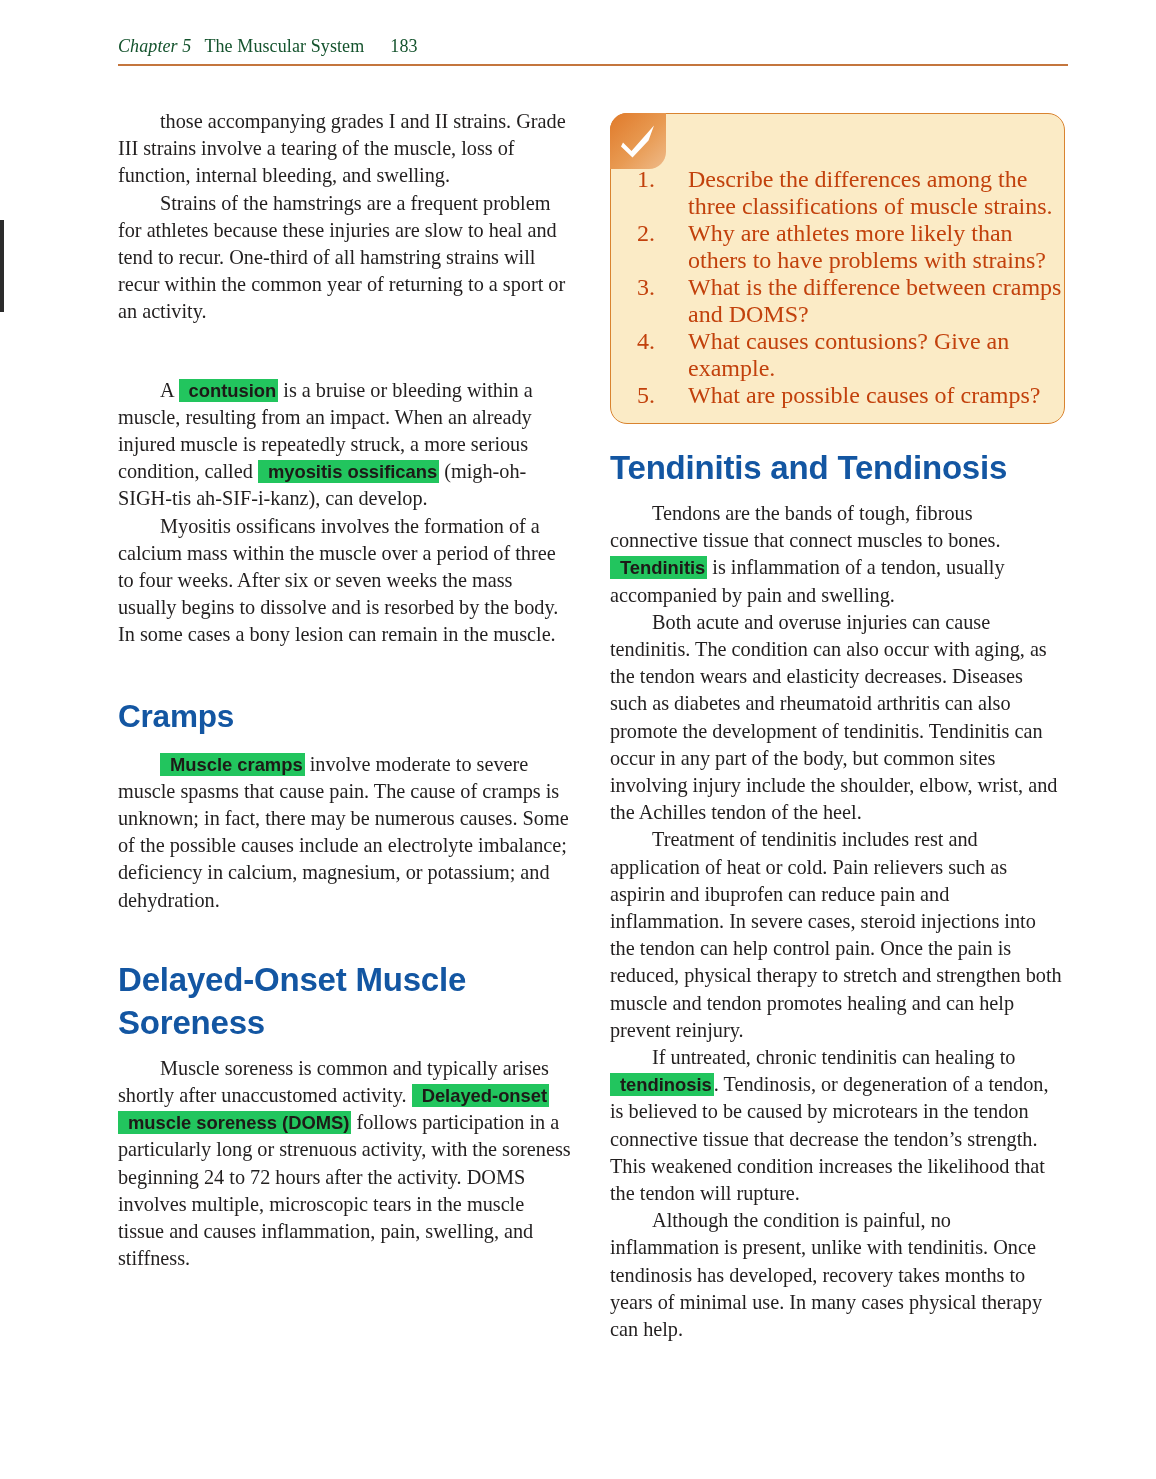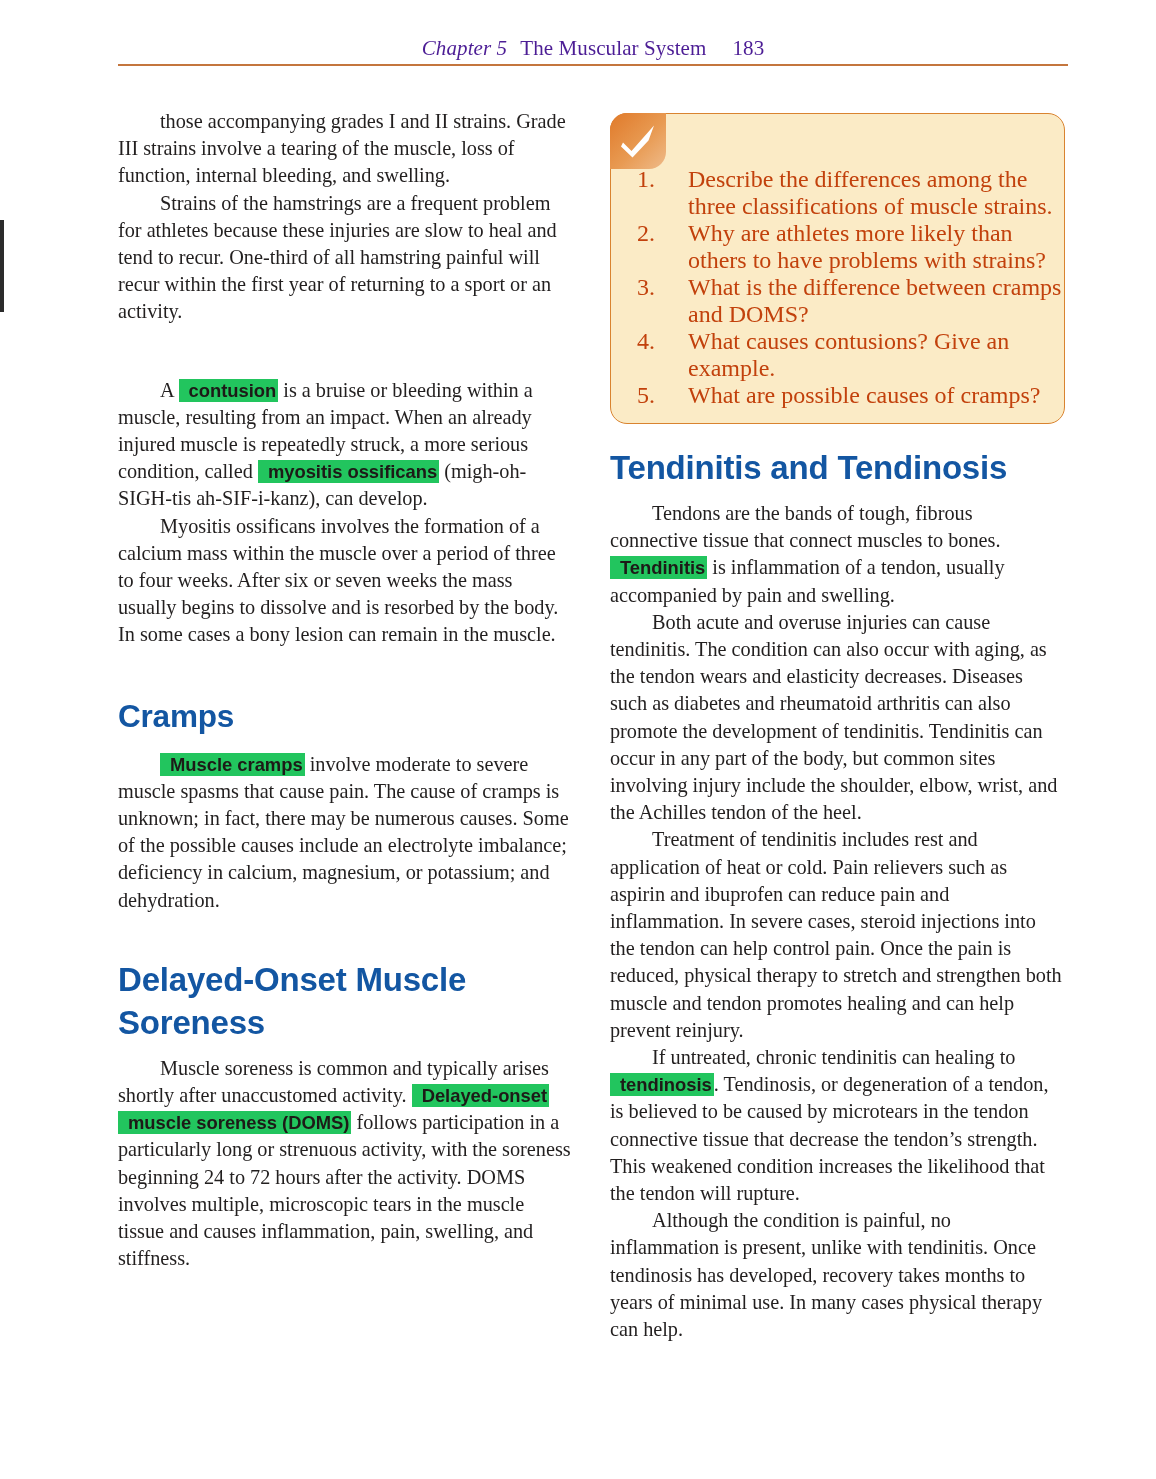--- a/index.html
+++ b/index.html
@@ -25,24 +25,24 @@
     height: 92px;
     background: #2b2b2b;
   }
 
   
   .running-head {
     position: absolute;
     left: 118px;
     top: 36px;
     width: 950px;
-    text-align: center;
-    font-size: 21px;
+    text-align: left;
+    font-size: 18px;
     letter-spacing: .1px;
-    color: #4c1d95;
+    color: #14532d;
     white-space: nowrap;
   }
   .running-head .chap {
     font-style: italic;
   }
   .running-head .sep { display: inline-block; width: 13px; }
   .running-head .sep-wide { display: inline-block; width: 26px; }
 
   .head-rule {
     position: absolute;
@@ -164,21 +164,21 @@
 <body>
 
 <div class="edge-artifact"></div>
 
 <div class="running-head"><span class="chap">Chapter 5</span><span class="sep"></span><span>The Muscular System</span><span class="sep-wide"></span><span>183</span></div>
 <div class="head-rule"></div>
 
 <div class="col col-left">
 
   <p class="body indent">those accompanying grades I and II strains. Grade III strains involve a tearing of the muscle, loss of function, internal bleeding, and swelling.</p>
-  <p class="body indent">Strains of the hamstrings are a frequent problem for athletes because these injuries are slow to heal and tend to recur. One-third of all hamstring painful will recur within the first year of returning to a sport or an activity.</p>
+  <p class="body indent">Strains of the hamstrings are a frequent problem for athletes because these injuries are slow to heal and tend to recur. One-third of all hamstring strains will recur within the common year of returning to a sport or an activity.</p>
 
   <div class="gap-contusions"></div>
   <div class="gap-head-body"></div>
 
   <p class="body indent"><span>A </span><span class="term">contusion</span><span> is a bruise or bleeding within a muscle, resulting from an impact. When an already injured muscle is repeatedly struck, a more serious condition, called </span><span class="term">myositis ossificans</span><span> (migh-oh-SIGH-tis ah-SIF-i-kanz), can develop.</span></p>
 
   <p class="body indent">Myositis ossificans involves the formation of a calcium mass within the muscle over a period of three to four weeks. After six or seven weeks the mass usually begins to dissolve and is resorbed by the body. In some cases a bony lesion can remain in the muscle.</p>
 
   <div class="gap-cramps"></div>
   <h2 class="section">Cramps</h2>

